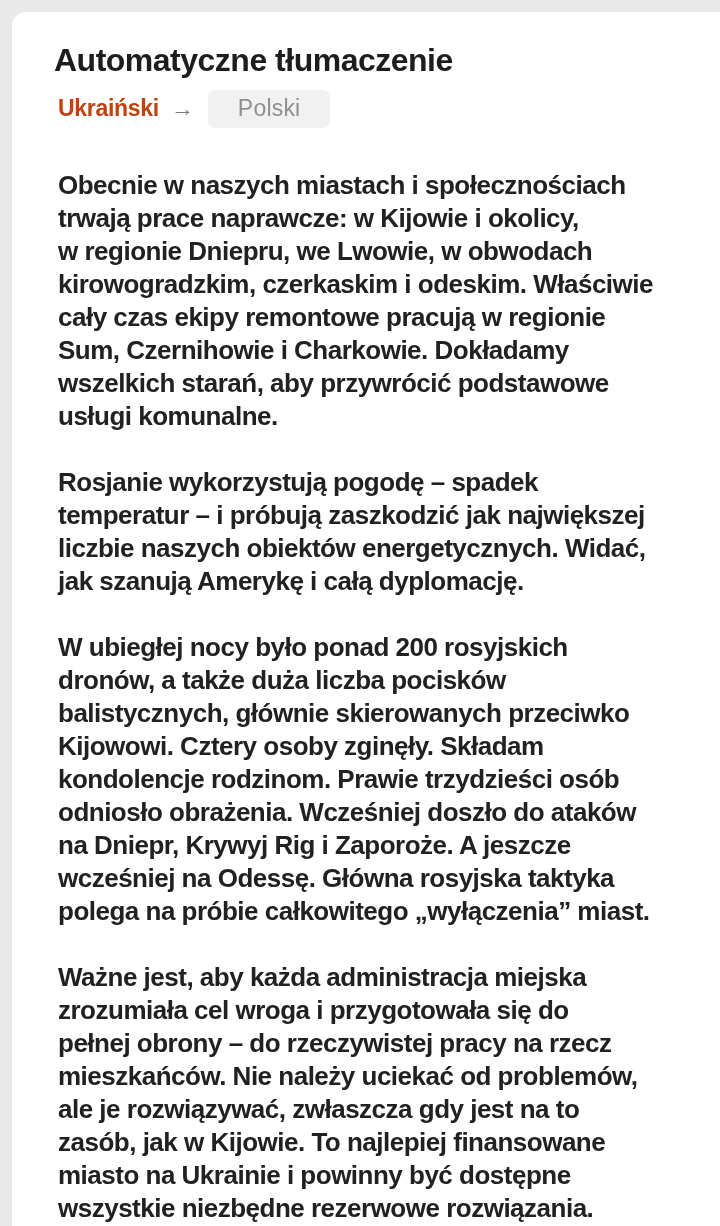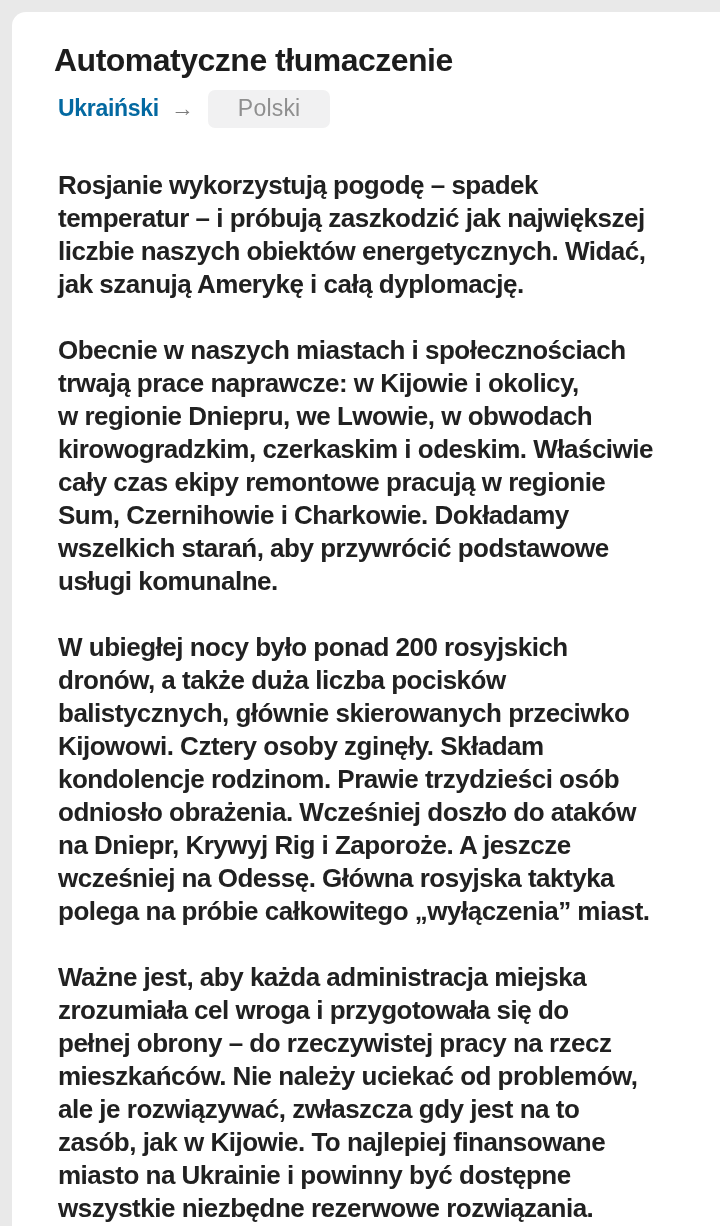--- a/index.html
+++ b/index.html
@@ -24,21 +24,21 @@
 
   .lang-row {
     margin-top: 10px;
     display: flex;
     align-items: center;
     height: 37px;
   }
   .lang-src {
     font-size: 23px;
     font-weight: 700;
-    color: #0369a1;
+    color: #c2410c;
     letter-spacing: -0.3px;
   }
   .lang-arrow {
     font-size: 23px;
     color: #7b7b7b;
     margin: 0 10px 0 8px;
   }
   .lang-badge {
     background: #f1f1f2;
     color: #8f8f8f;
@@ -70,32 +70,32 @@
 
   <h1 class="page-title">Automatyczne tłumaczenie</h1>
 
   <div class="lang-row">
     <span class="lang-src">Ukraiński</span>
     <span class="lang-arrow">→</span>
     <span class="lang-badge">Polski</span>
   </div>
 
   <div class="content">
-    <p>Rosjanie wykorzystują pogodę – spadek
-temperatur – i próbują zaszkodzić jak największej
-liczbie naszych obiektów energetycznych. Widać,
-jak szanują Amerykę i całą dyplomację.</p>
     <p>Obecnie w naszych miastach i społecznościach
 trwają prace naprawcze: w Kijowie i okolicy,
 w regionie Dniepru, we Lwowie, w obwodach
 kirowogradzkim, czerkaskim i odeskim. Właściwie
 cały czas ekipy remontowe pracują w regionie
 Sum, Czernihowie i Charkowie. Dokładamy
 wszelkich starań, aby przywrócić podstawowe
 usługi komunalne.</p>
+    <p>Rosjanie wykorzystują pogodę – spadek
+temperatur – i próbują zaszkodzić jak największej
+liczbie naszych obiektów energetycznych. Widać,
+jak szanują Amerykę i całą dyplomację.</p>
     <p>W ubiegłej nocy było ponad 200 rosyjskich
 dronów, a także duża liczba pocisków
 balistycznych, głównie skierowanych przeciwko
 Kijowowi. Cztery osoby zginęły. Składam
 kondolencje rodzinom. Prawie trzydzieści osób
 odniosło obrażenia. Wcześniej doszło do ataków
 na Dniepr, Krywyj Rig i Zaporoże. A jeszcze
 wcześniej na Odessę. Główna rosyjska taktyka
 polega na próbie całkowitego „wyłączenia” miast.</p>
     <p>Ważne jest, aby każda administracja miejska

